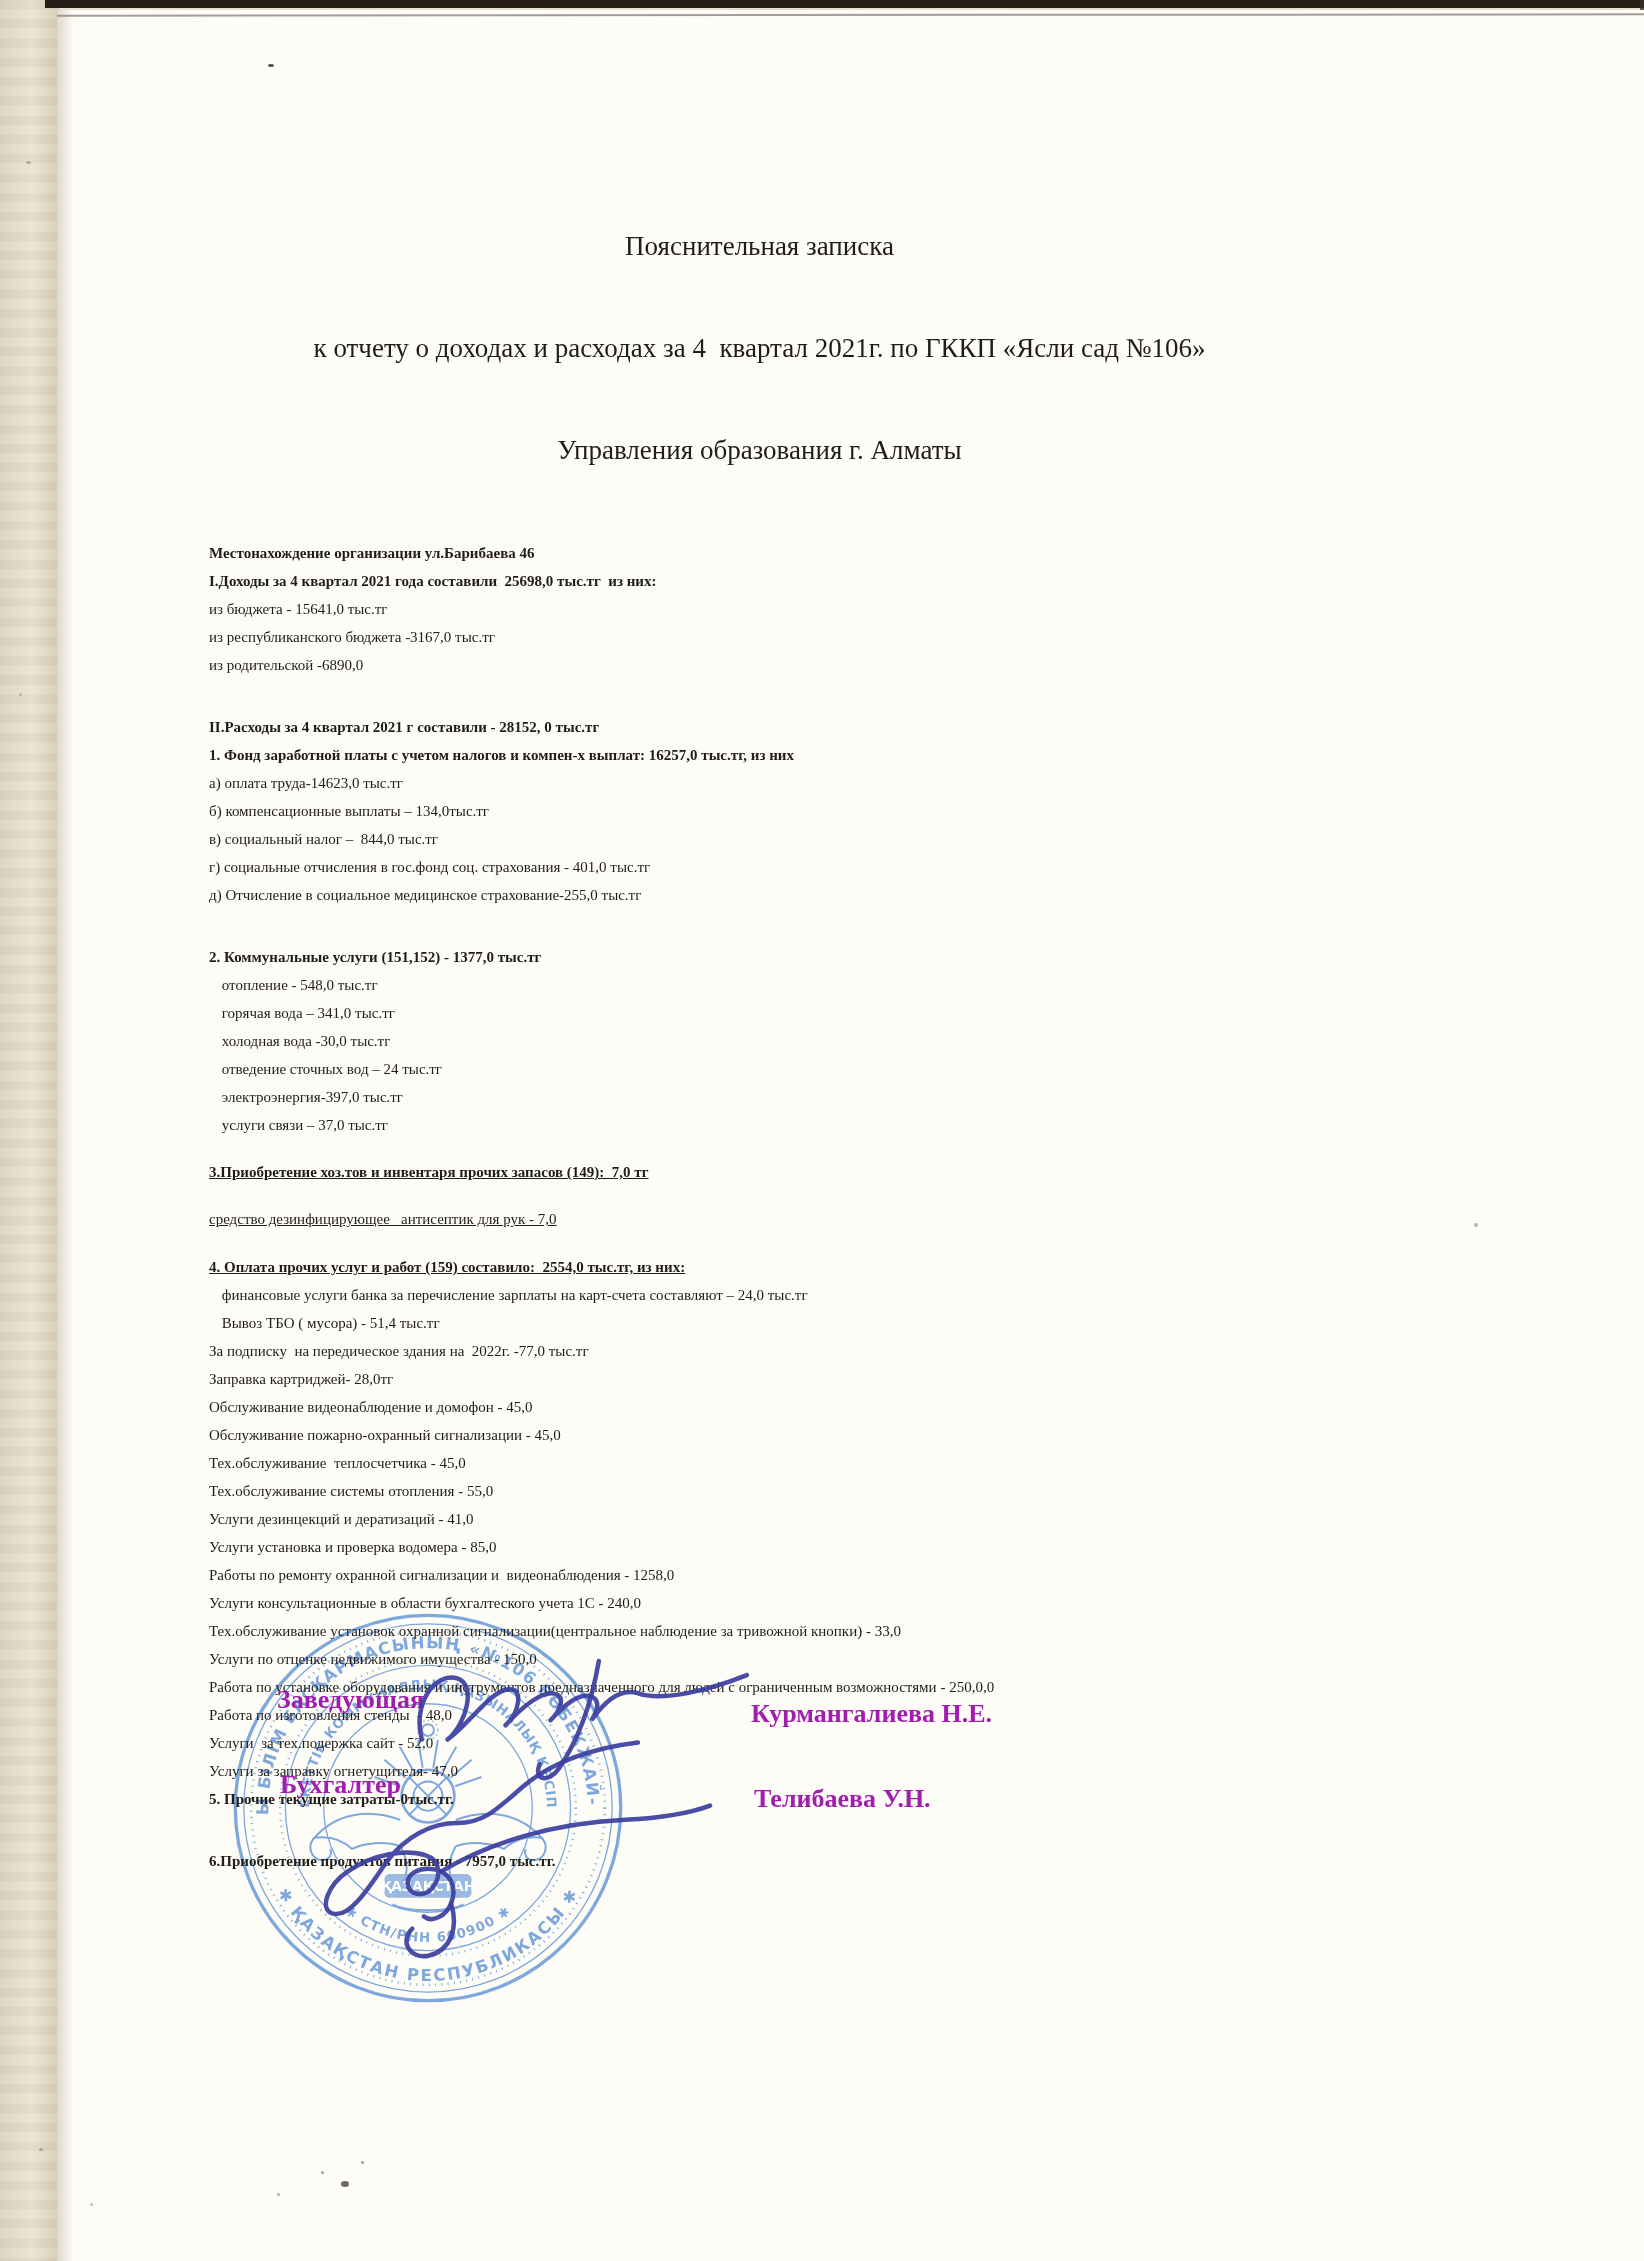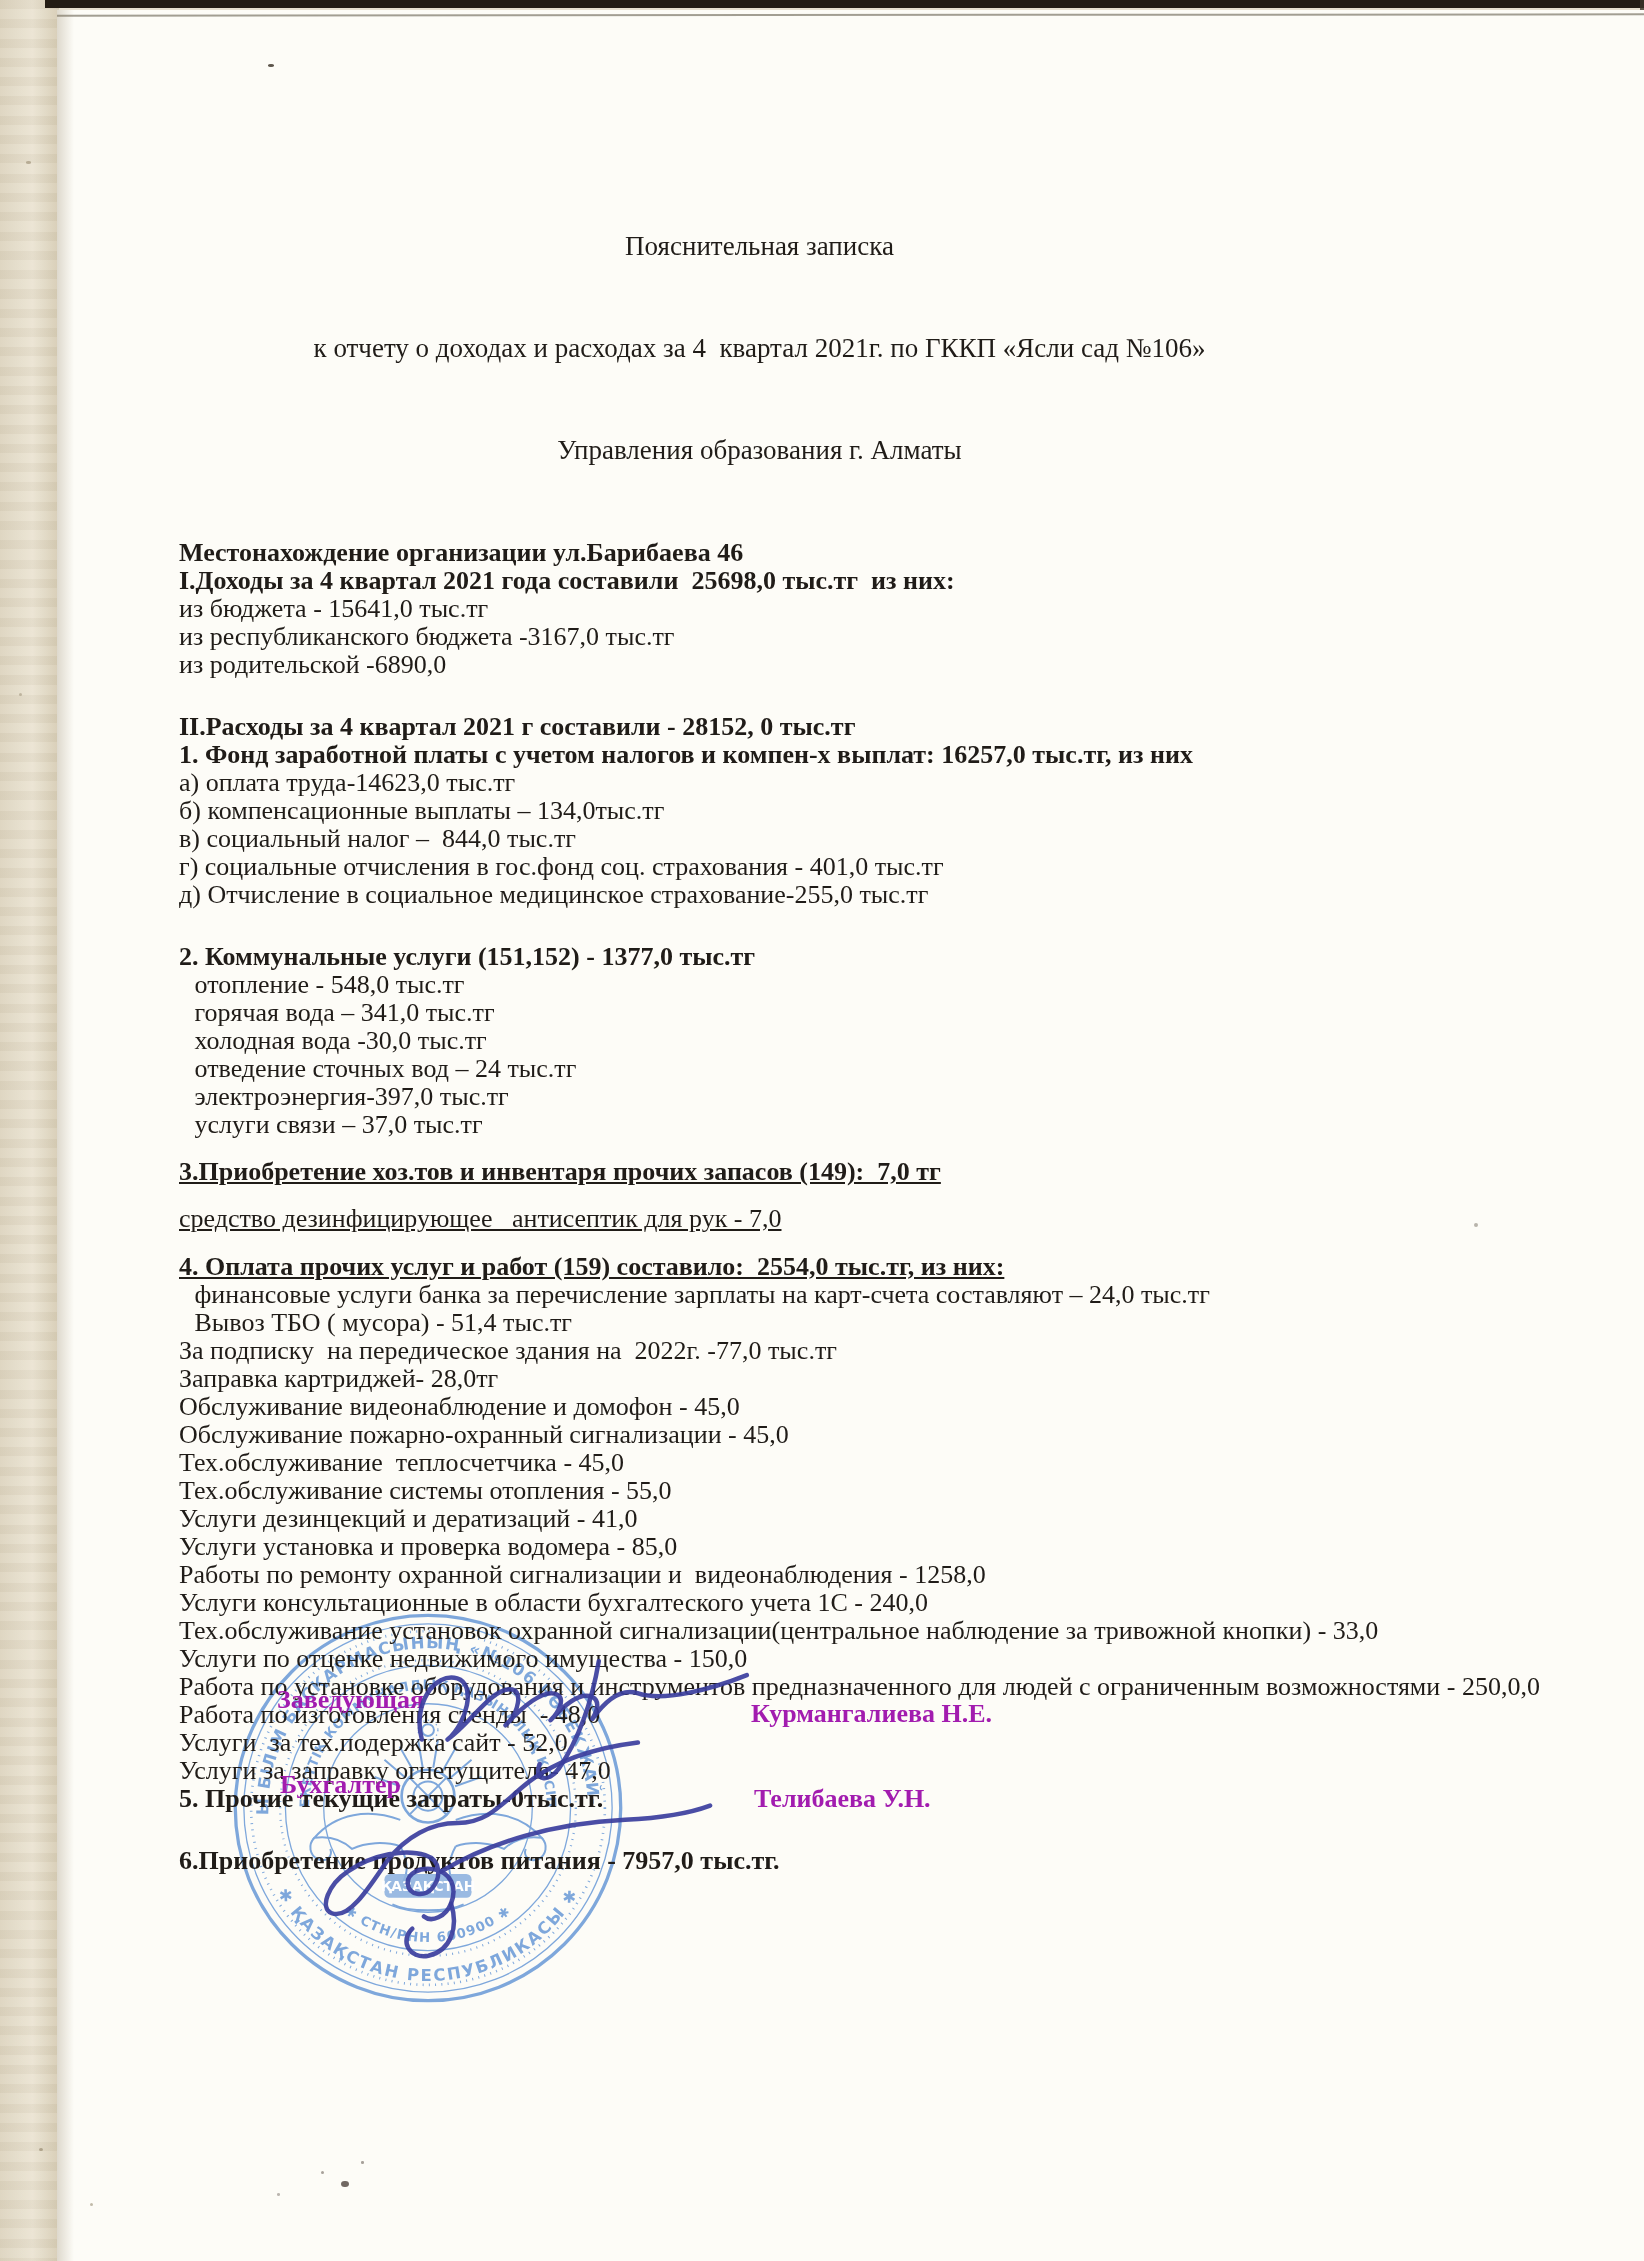--- a/index.html
+++ b/index.html
@@ -27,21 +27,21 @@
     background:#58503f; opacity:.55; transform:rotate(-0.05deg);
   }
   .paper-left-shadow {
     position:absolute; left:57px; top:10.3px; width:17px; height:2251px;
     background:linear-gradient(90deg, rgba(140,125,95,.28), rgba(140,125,95,0));
   }
   
   .content { position:absolute; left:179px; top:161px; width:1406px; color:#201c18; z-index:3; }
   .titles { width:1161px; text-align:center; font-weight:normal; font-size:27px; line-height:34px; white-space:pre-wrap; }
   .body-lines { margin-top:3.9px; }
-  .ln { font-size:26px; line-height:28px; white-space:pre-wrap; }
+  .ln { font-size:15px; line-height:28px; white-space:pre-wrap;margin-left:30px; }
   .b  { font-weight:bold; }
   .i1 { padding-left:9px; }
   .gl { margin-top:34px; }
   .gm { margin-top:19.3px;text-decoration:underline; }
   
   .sig-row { position:absolute; z-index:4; font-size:26px; font-weight:bold; color:#a21caf; }
   .sig-label { position:absolute; left:0; top:0; white-space:nowrap; }
   .sig-name  { position:absolute; left:474px; top:5.2px; white-space:nowrap;margin-top:9px; }
   .sig-row1 { left:277px; top:1685px; width:774px; height:39px; }
   .sig-row2 { left:280px; top:1770px; width:774px; height:39px; }

